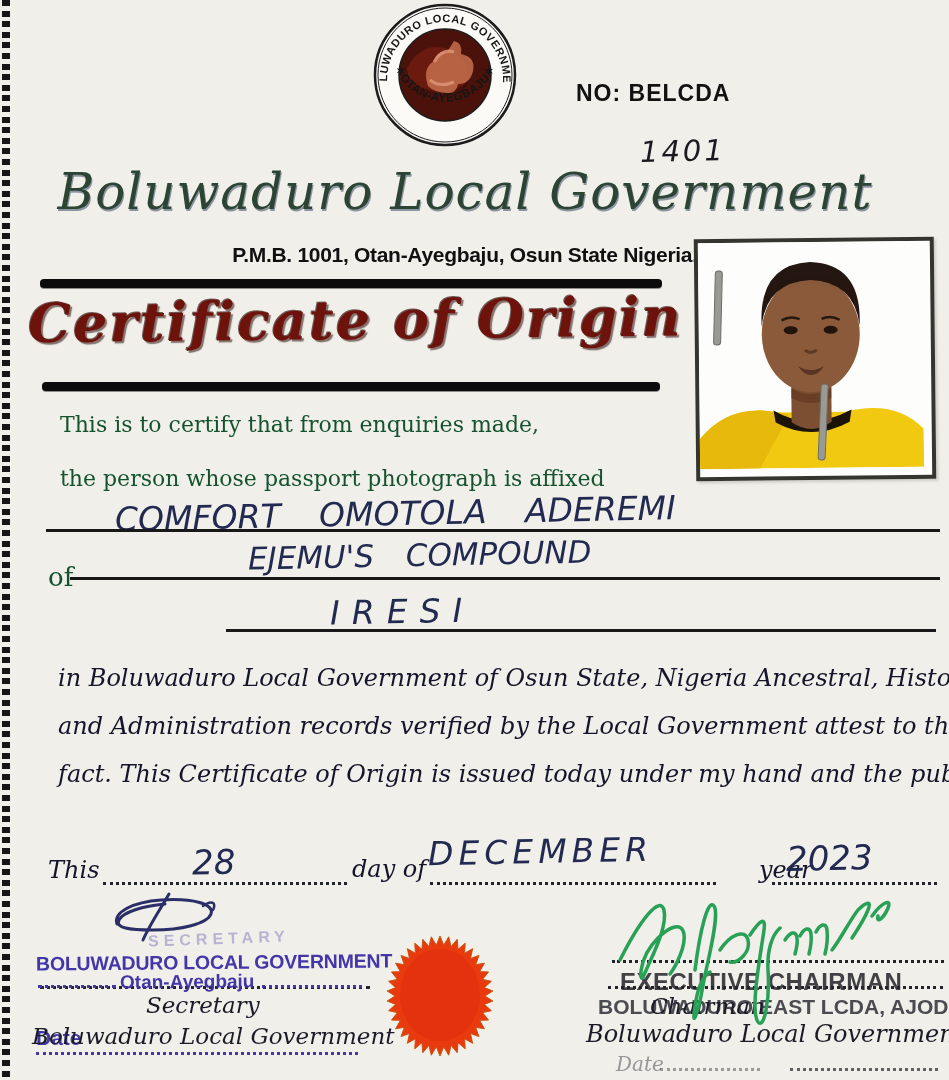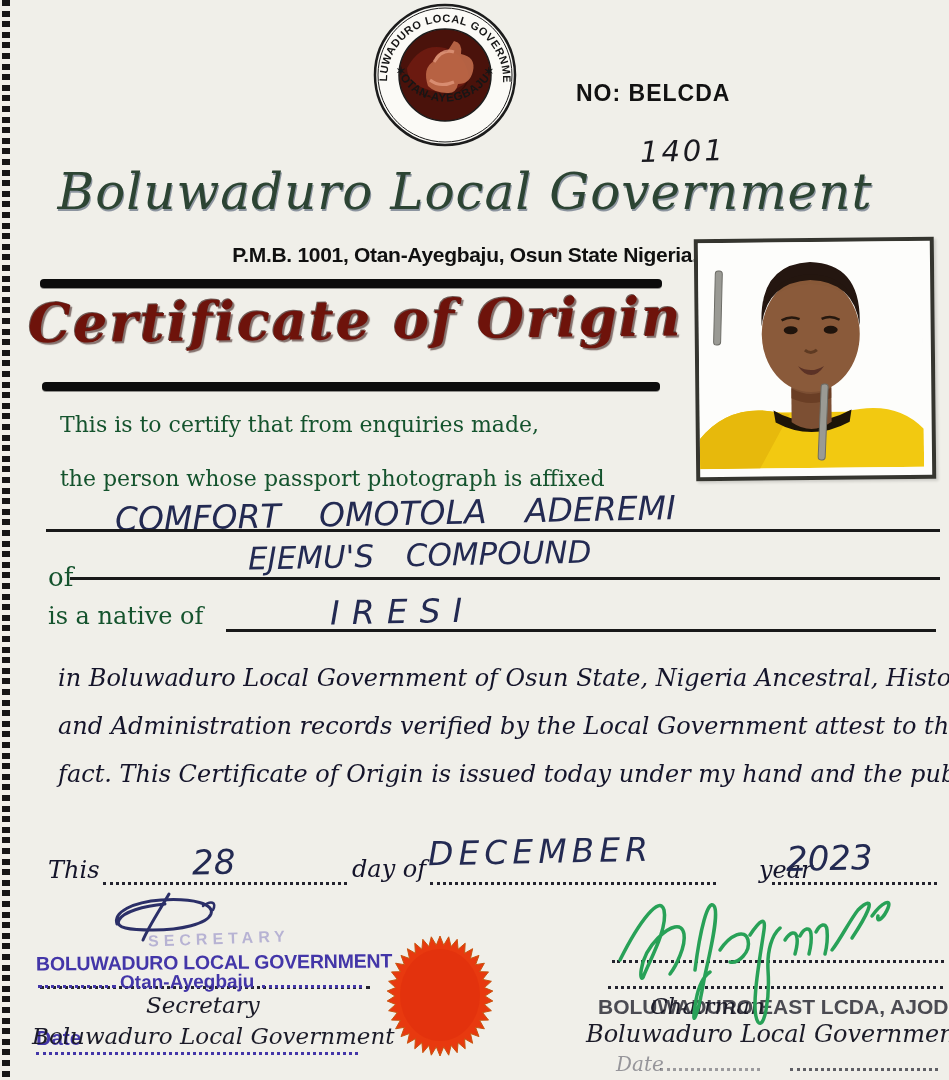--- a/index.html
+++ b/index.html
@@ -95,21 +95,20 @@
   <div class="abs body-it" style="left:60px;top:412px;">This is to certify that from enquiries made,</div>
   <div class="abs body-it" style="left:60px;top:466px;">the person whose passport photograph is affixed</div>
 
   <div class="abs handwriting" style="left:115px;top:494px;font-size:33px;word-spacing:28px;">COMFORT OMOTOLA ADEREMI</div>
   <div class="rule" style="left:46px;top:529px;width:894px;"></div>
 
   <div class="abs body-it" style="left:48px;top:551px;font-size:26px;margin-top:11px;">of</div>
   <div class="abs handwriting" style="left:248px;top:537px;font-size:31px;word-spacing:22px;">EJEMU'S COMPOUND</div>
   <div class="rule" style="left:70px;top:577px;width:870px;"></div>
 
-  <div class="abs body-it" style="left:48px;top:602px;font-size:24px;">is a native of</div>
   <div class="abs handwriting" style="left:330px;top:592px;font-size:33px;letter-spacing:12px;">IRESI</div>
   <div class="rule" style="left:226px;top:629px;width:710px;"></div>
 
   <div class="abs para" style="left:58px;top:664px;">in Boluwaduro Local Government  of Osun State, Nigeria Ancestral, Historical</div>
   <div class="abs para" style="left:58px;top:712px;">and Administration records verified by the Local Government attest to this</div>
   <div class="abs para" style="left:58px;top:760px;">fact. This Certificate of Origin is issued today under my hand and the public</div>
 
   <div class="abs para" style="left:48px;top:856px;">This</div>
   <div class="dots" style="left:103px;top:882px;width:244px;"></div>
   <div class="abs handwriting" style="left:192px;top:842px;font-size:34px;">28</div>
@@ -135,20 +134,21 @@
   <div class="abs stamp-blue" style="left:36px;top:1026px;font-size:21px;">Date</div>
   <div class="abs printed-it" style="left:32px;top:1023px;font-size:23px;">Boluwaduro Local Government</div>
   <div class="dots-blue" style="left:36px;top:1052px;width:322px;"></div>
 
   <svg class="abs" style="left:385px;top:935px;" width="110" height="124" viewBox="0 0 110 124">
     <polygon id="starburst" points="100.0,61.0 107.8,66.0 99.4,69.4 106.4,75.7 97.6,77.6 103.5,85.1 94.6,85.3 99.4,93.8 90.6,92.3 94.0,101.6 85.5,98.5 87.6,108.3 79.6,103.7 80.2,113.8 73.1,107.7 72.2,117.7 66.1,110.4 63.7,120.2 58.7,111.8 55.0,121.0 51.3,111.8 46.3,120.2 43.9,110.4 37.8,117.7 36.9,107.7 29.8,113.8 30.4,103.7 22.4,108.3 24.5,98.5 16.0,101.6 19.4,92.3 10.6,93.8 15.4,85.3 6.5,85.1 12.4,77.6 3.6,75.7 10.6,69.4 2.2,66.0 10.0,61.0 2.2,56.0 10.6,52.6 3.6,46.3 12.4,44.4 6.5,36.9 15.4,36.7 10.6,28.2 19.4,29.7 16.0,20.4 24.5,23.5 22.4,13.7 30.4,18.3 29.8,8.2 36.9,14.3 37.8,4.3 43.9,11.6 46.3,1.8 51.3,10.2 55.0,1.0 58.7,10.2 63.7,1.8 66.1,11.6 72.2,4.3 73.1,14.3 80.2,8.2 79.6,18.3 87.6,13.7 85.5,23.5 94.0,20.4 90.6,29.7 99.4,28.2 94.6,36.7 103.5,36.9 97.6,44.4 106.4,46.3 99.4,52.6 107.8,56.0" fill="#e8390f" stroke="#c8540e" stroke-width="1"></polygon>
     <ellipse cx="55" cy="60" rx="40" ry="46" fill="#df2f0c" opacity="0.6"></ellipse>
   </svg>
 
   <div class="dots" style="left:612px;top:960px;width:332px;"></div>
+  <div class="abs stamp-gray" style="left:620px;top:968px;font-size:24px;letter-spacing:0.5px;">EXECUTIVE CHAIRMAN</div>
   <div class="dots" style="left:608px;top:986px;width:335px;"></div>
   <div class="abs stamp-gray" style="left:598px;top:995px;font-size:21px;color:#4b4b52;">BOLUWADURO EAST LCDA, AJODA</div>
   <div class="abs printed-it" style="left:650px;top:993px;font-size:23px;">Chairman</div>
   <div class="abs printed-it" style="left:586px;top:1020px;font-size:24px;">Boluwaduro Local Government</div>
   <div class="abs" style="left:616px;top:1052px;font-size:20px;font-style:italic;color:rgba(60,60,75,.5);">Date</div>
   <div class="dots-faint" style="left:660px;top:1068px;width:100px;"></div>
   <div class="dots" style="left:790px;top:1068px;width:148px;opacity:.7;"></div>
 
   <svg class="abs" style="left:600px;top:880px;z-index:5;" width="320" height="165" viewBox="0 0 320 165">
     <g stroke="#28a157" stroke-width="3.5" fill="none" stroke-linecap="round">

